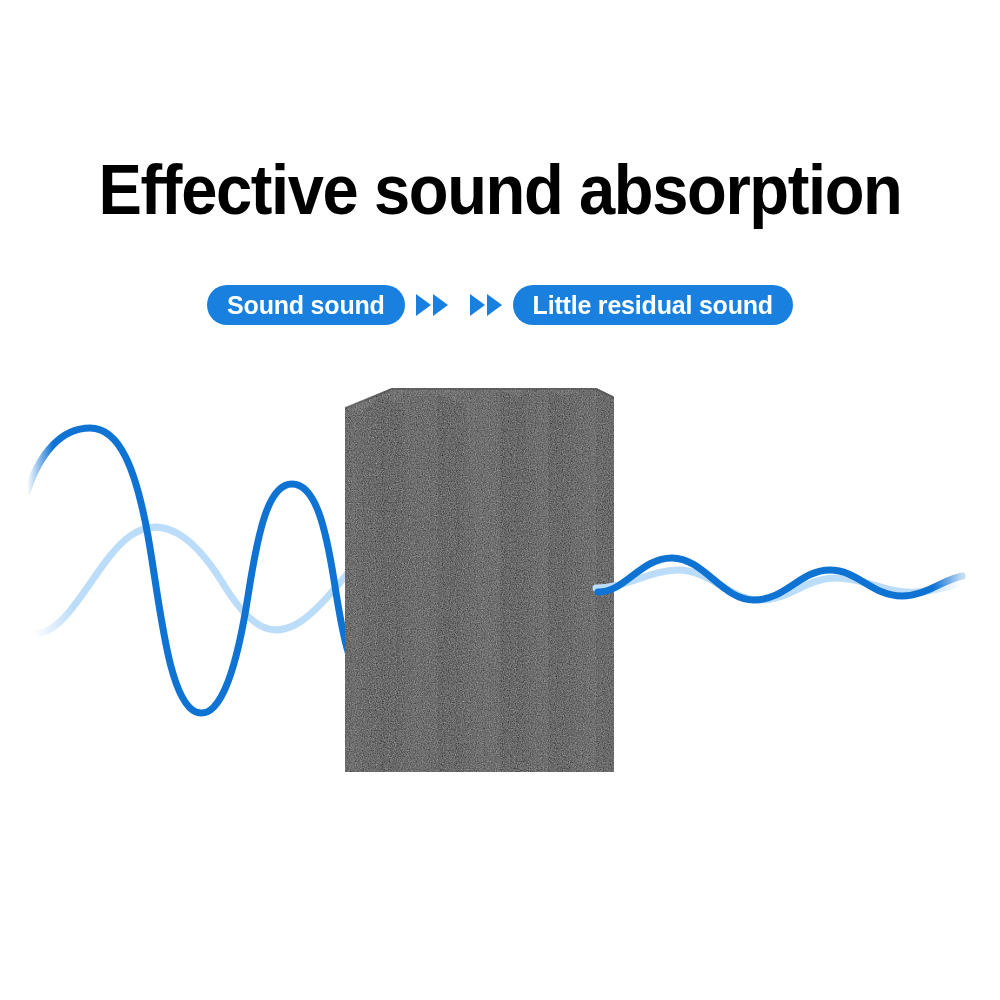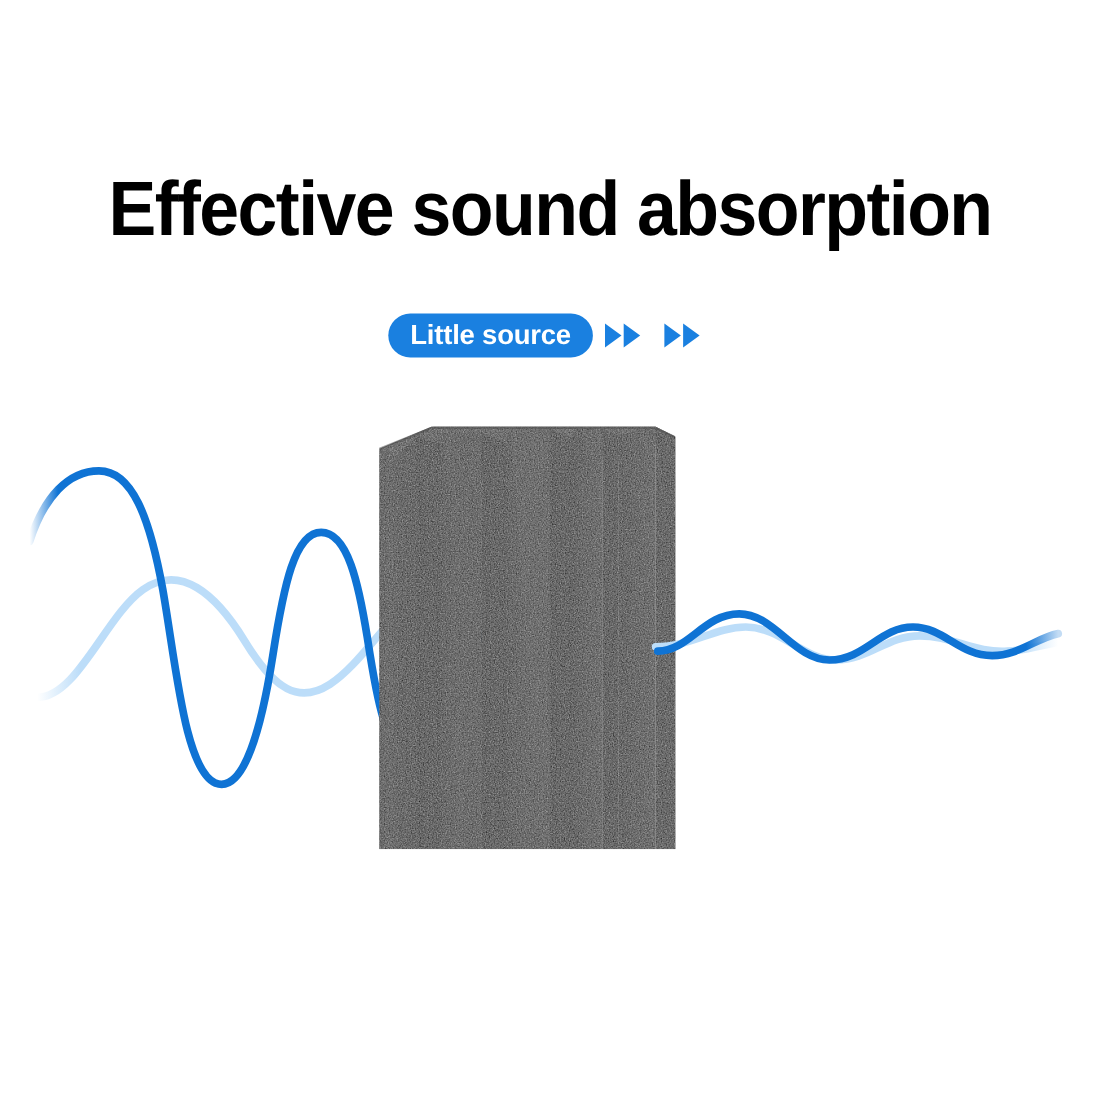--- a/index.html
+++ b/index.html
@@ -103,33 +103,34 @@
 </style>
 </head>
 <body>
 
 <div id="stage">
 
   <div id="headline">Effective sound absorption</div>
 
   <div id="badge-row">
 
-    <div class="badge">Little source</div>
+    <div class="badge">Sound sound</div>
 
     <div class="arrows">
       <span class="chev"></span>
       <span class="chev"></span>
     </div>
 
 
     <div class="arrows">
       <span class="chev"></span>
       <span class="chev"></span>
     </div>
 
+    <div class="badge">Little residual sound</div>
   </div>
 
   <div id="scene">
 
     <svg id="waves-back" width="1000" height="1000" viewBox="0 0 1000 1000">
       <defs>
         <linearGradient id="fadeDark" x1="0" y1="0" x2="1" y2="0">
           <stop offset="0%" stop-color="#0f73d4" stop-opacity="0"></stop>
           <stop offset="6%" stop-color="#0f73d4" stop-opacity="1"></stop>
           <stop offset="100%" stop-color="#0f73d4" stop-opacity="1"></stop>

